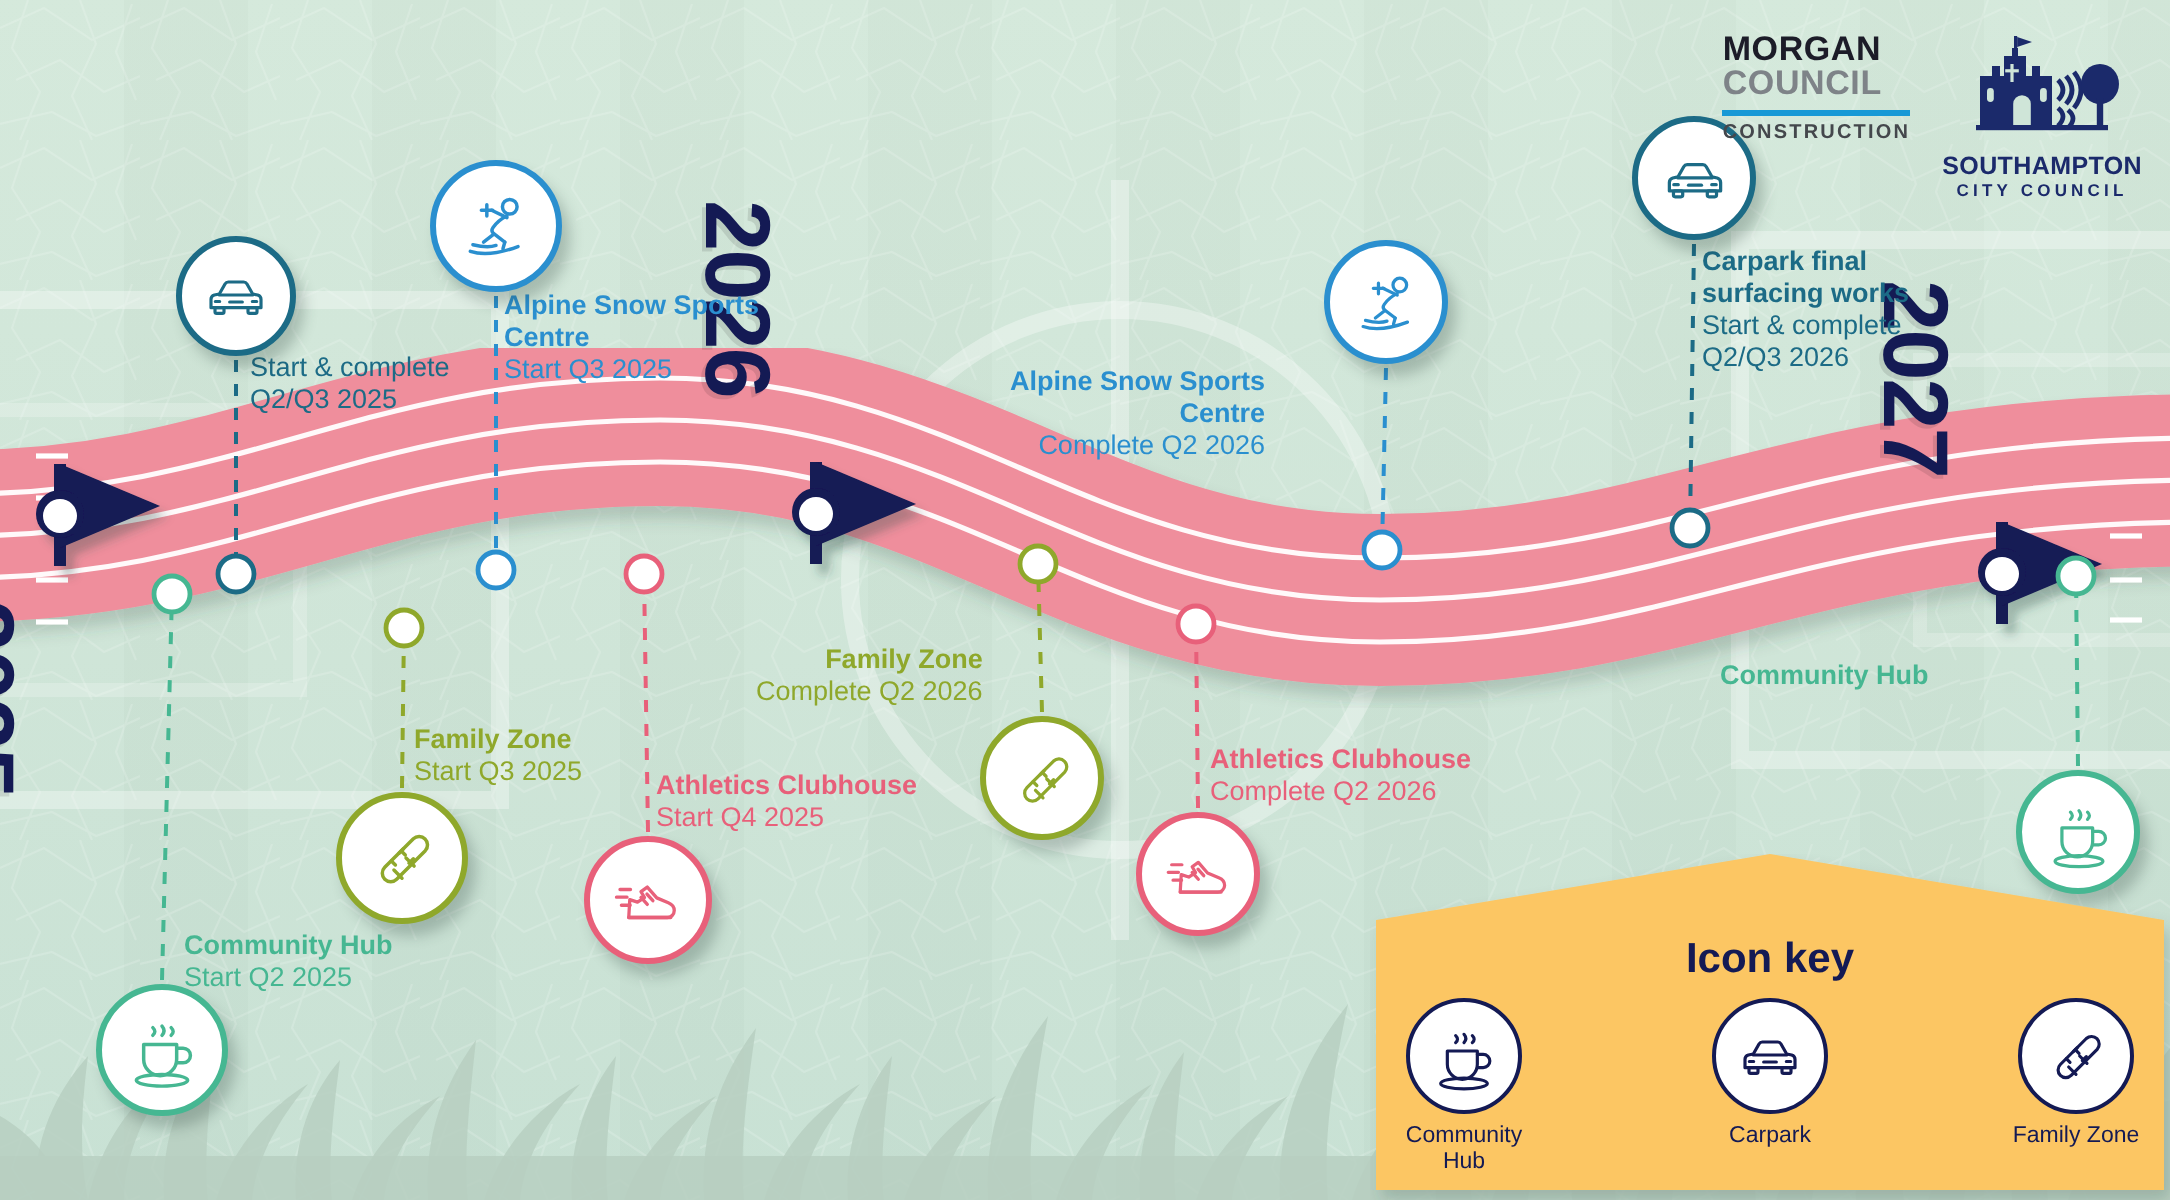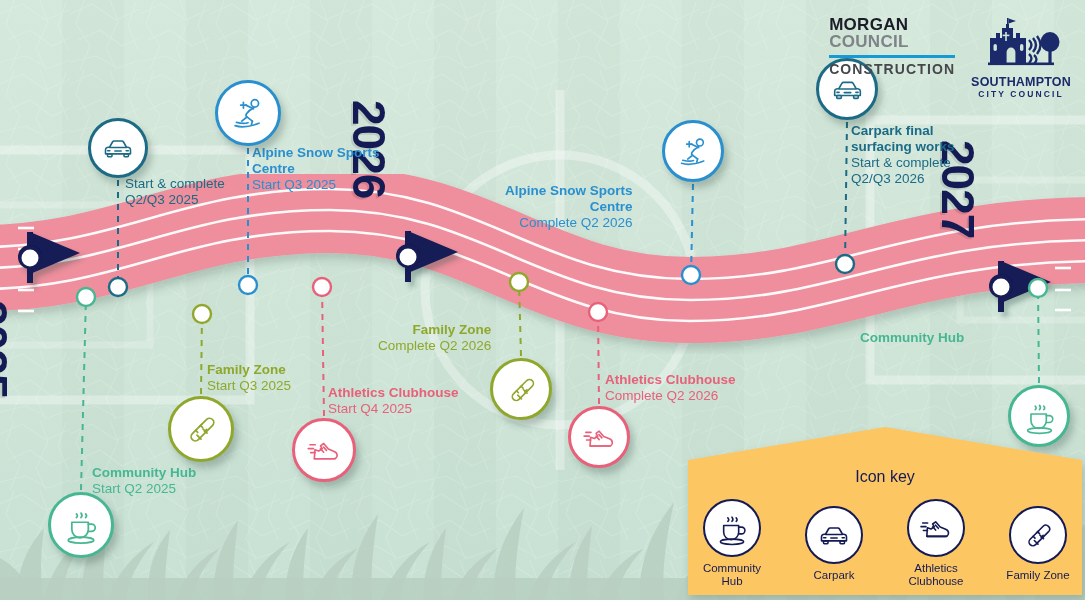--- a/index.html
+++ b/index.html
@@ -45,21 +45,21 @@
   #title-main .accent { color: #2382a8; }
   #title-main .dot { color: #2382a8; }
 
   
   #logos { position: absolute; right: 14px; top: 16px; z-index: 30;
            display: flex; align-items: flex-start; gap: 16px; }
   .ms-logo { text-align: left; margin-left: 36px; }
   .ms-morgan { font-size: 17px; font-weight: bold; color: #1c1c28; letter-spacing: .3px; line-height: 1; }
   .ms-sindall { font-size: 17px; font-weight: bold; color: #7e8388; letter-spacing: .3px; line-height: 1.05; }
   .ms-rule { height: 3px; background: #1799d6; margin: 4px 0 3px 0; }
-  .ms-constr { font-size: 14px; font-weight: bold; color: #44474c; letter-spacing: 1.1px; }
+  .ms-constr { font-size: 10px; font-weight: bold; color: #44474c; letter-spacing: 1.1px; }
   .scc-logo { text-align: center; }
   .scc-name { font-size: 12.5px; font-weight: bold; color: #1b2a6b; letter-spacing: .2px; line-height: 1.05; }
   .scc-sub  { font-size: 8.5px; font-weight: bold; color: #1b2a6b; letter-spacing: 2.1px; }
 
   
   #track { position: absolute; left: 0; top: 0; z-index: 10; }
 
   
   .year {
     position: absolute; z-index: 22;
@@ -85,26 +85,26 @@
   }
 
   
   #key {
     position: absolute; z-index: 28;
     left: 685px; top: 427px; width: 400px; height: 173px;
   }
   #key-bg { position: absolute; inset: 0; }
   #key-title {
     position: absolute; top: 41px; left: 0; width: 100%;
-    text-align: center; font-size: 16px; font-weight: normal;
+    text-align: center; font-size: 21px; font-weight: bold;
     color: #141a54; z-index: 2;
   }
   #key-items {
     position: absolute; top: 72px; left: 10px; right: 10px;
-    display: flex; justify-content: space-between; align-items: center;
+    display: flex; justify-content: space-between; align-items: flex-start;
     z-index: 2;
   }
   .key-item { width: 74px; text-align: center; }
   .key-circle {
     width: 58px; height: 58px; border-radius: 50%;
     background: #fff; border: 2.5px solid #141a54;
     margin: 0 auto 5px auto;
     display: flex; align-items: center; justify-content: center;
   }
   .key-label { font-size: 11.5px; color: #141a54; line-height: 1.15; }
@@ -509,34 +509,20 @@
       <path d="M11.6 27.3 h2.6 M33.8 27.3 h2.6"></path>
     </g>
             </svg>
           </div>
           <div class="key-label" style="white-space: pre-line;">Carpark</div>
         </div>
         <div class="key-item">
           <div class="key-circle">
             <svg width="40" height="40" viewBox="0 0 48 48">
               <g fill="none" stroke="#141a54" stroke-width="1.9" stroke-linecap="round" stroke-linejoin="round">
-      <path d="M13 34 h22 a4 4 0 0 0 4 -4 q0 -3 -3.4 -4.4 l-6.6 -2.8 l-5.4 -6.2 l-3.6 2.6 l2 3.4 l-4 2.6 l-4.4 -1.4 Z"></path>
-      <path d="M20 22.5 l3.6 4 M23.4 20.6 l3.4 3.8"></path>
-      <path d="M13 34 h24"></path>
-      <path d="M8 18 h6 M6 22.4 h6 M8.8 27 h5"></path>
-    </g>
-            </svg>
-          </div>
-          <div class="key-label" style="white-space: pre-line;">Athletics
-Clubhouse</div>
-        </div>
-        <div class="key-item">
-          <div class="key-circle">
-            <svg width="40" height="40" viewBox="0 0 48 48">
-              <g fill="none" stroke="#141a54" stroke-width="1.9" stroke-linecap="round" stroke-linejoin="round">
       <path d="M14.6 35.6 a4.6 4.6 0 0 1 0 -6.5 L30.2 13.5 a4.6 4.6 0 0 1 6.5 6.5 L21.1 35.6 a4.6 4.6 0 0 1 -6.5 0 Z"></path>
       <path d="M19.6 30.6 l4.4 4.4 M26.2 24 l4.4 4.4"></path>
       <path d="M18.2 25.6 l2.2 2.2 M23.6 20.2 l2.2 2.2"></path>
       <path d="M22.4 21.4 l2.4 -2.4 M27.8 26.8 l2.4 -2.4"></path>
     </g>
             </svg>
           </div>
           <div class="key-label" style="white-space: pre-line;">Family Zone</div>
         </div>
       </div>

